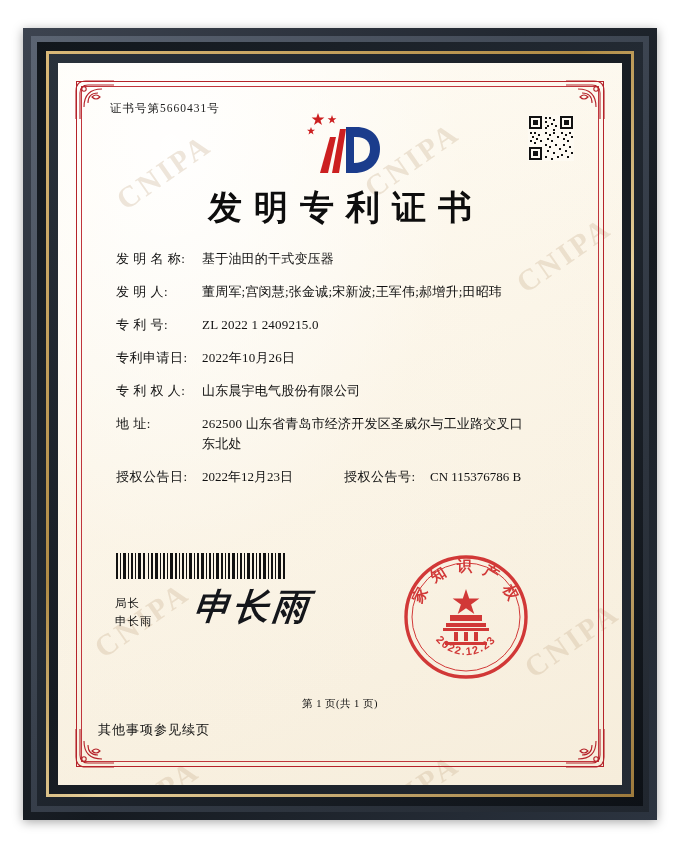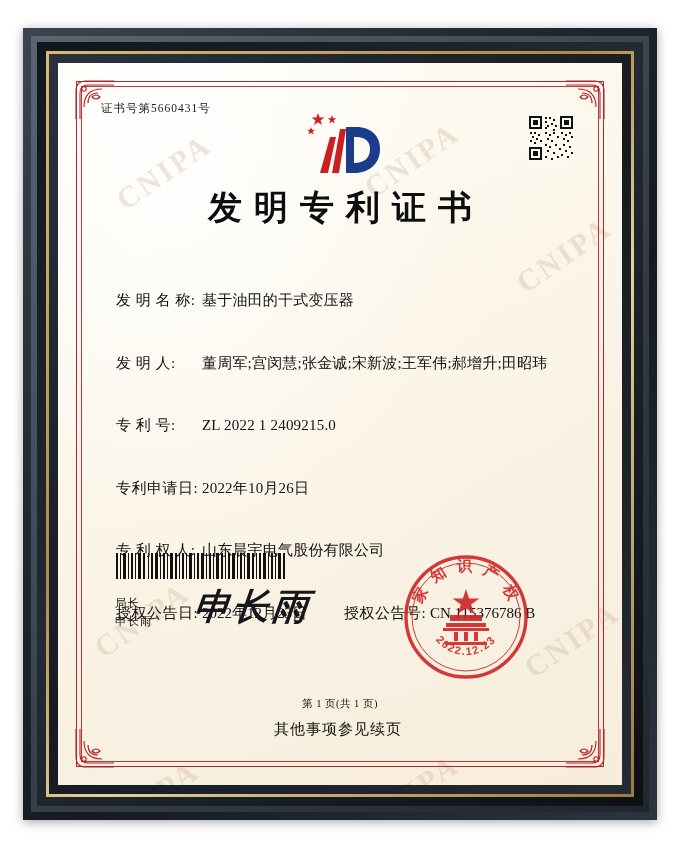--- a/index.html
+++ b/index.html
@@ -112,21 +112,21 @@
   
   .content {
     position: absolute;
     left: 40px; top: 38px; right: 40px; bottom: 34px;
   }
 
   .cert-number {
     font-size: 11.5px;
     color: #1a1a1a;
     letter-spacing: 1px;
-    margin-left: 3px;
+    margin-left: 12px;
   }
 
   
   .logo-wrap {
     position: absolute;
     left: 50%;
     top: 10px;
     transform: translateX(-50%);
     width: 92px;
     height: 68px;
@@ -159,24 +159,23 @@
   .fields {
     position: absolute;
     top: 148px;
     left: 18px;
     right: 10px;
   }
   .row {
     display: flex;
     align-items: flex-start;
     margin-bottom: 13.5px;
-    font-size: 15px;
+    font-size: 13px;
     color: #111;
     line-height: 1.5;
-    margin-top: 40px;
   }
   .row .lab {
     flex: 0 0 auto;
     width: 86px;
     letter-spacing: 0.5px;
     white-space: nowrap;
   }
   .row .val {
     flex: 1 1 auto;
     letter-spacing: 0.2px;
@@ -261,22 +260,21 @@
     left: 0; right: 0;
     text-align: center;
     font-size: 10.5px;
     color: #111;
     letter-spacing: 0.5px;
   }
   .footnote {
     position: absolute;
     bottom: 12px;
     left: 0; right: 4px;
-    text-align: center;
-    font-size: 15px;
+    font-size: 13px;
     color: #111;
     letter-spacing: 1px;
   }
 </style>
 </head>
 <body>
 
 <div class="frame-outer">
   <div class="frame-bevel1">
     <div class="frame-bevel2">
@@ -445,20 +443,27 @@
                 </div>
                 <div class="row">
                   <div class="lab">专利申请日:</div>
                   <div class="val">2022年10月26日</div>
                 </div>
                 <div class="row">
                   <div class="lab">专 利 权 人:</div>
                   <div class="val">山东晨宇电气股份有限公司</div>
                 </div>
                 <div class="row">
+                  <div class="lab">地 址:</div>
+                  <div class="val">
+                    <span>262500 山东省青岛市经济开发区圣威尔与工业路交叉口</span>
+                    <span class="v2">东北处</span>
+                  </div>
+                </div>
+                <div class="row">
                   <div class="inline-pair">
                     <div class="half">
                       <div class="lab2">授权公告日:</div>
                       <div>2022年12月23日</div>
                     </div>
                     <div class="half">
                       <div class="lab2">授权公告号:</div>
                       <div>CN 115376786 B</div>
                     </div>
                   </div>

